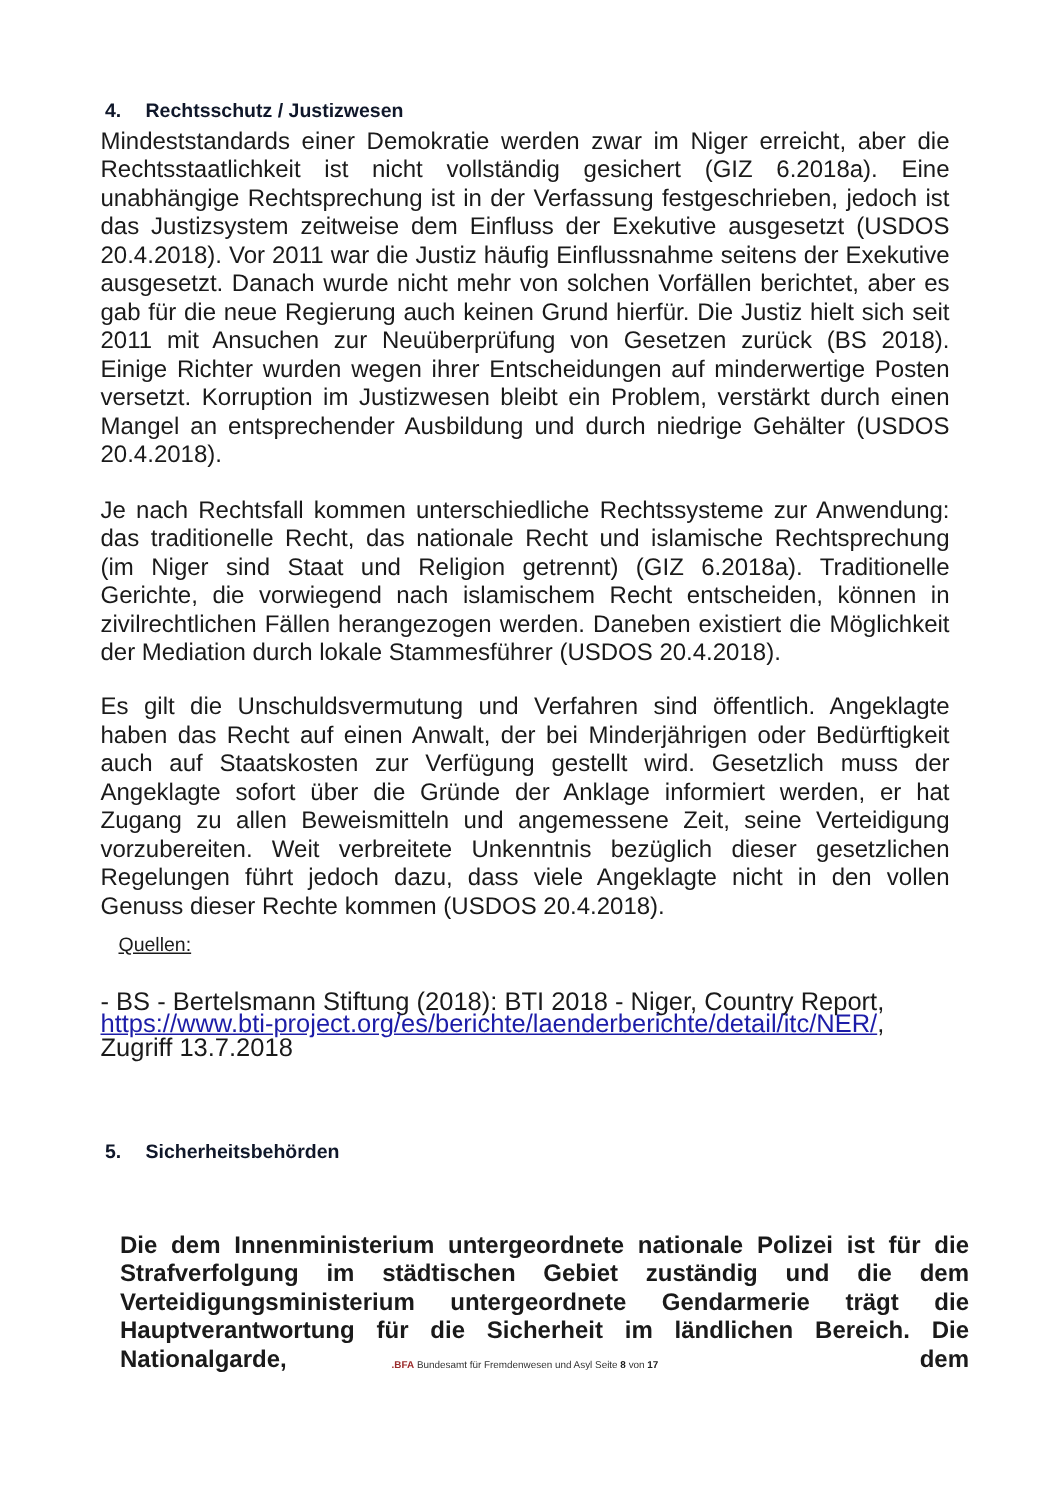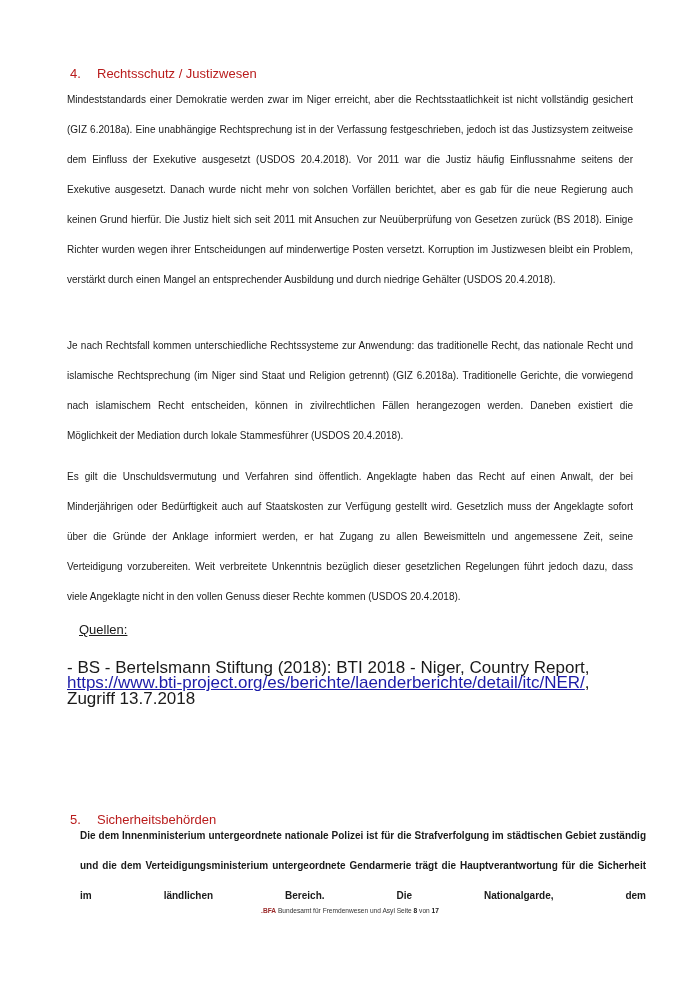--- a/index.html
+++ b/index.html
@@ -18,34 +18,34 @@
   .page {
     position: absolute;
     left: 67px;
     top: 0;
     width: 566px;
   }
   .heading {
     position: absolute;
     left: 3px;
     font-size: 13px;
-    font-weight: normal;
-    color: #b91c1c;
+    font-weight: bold;
+    color: #0f172a;
     white-space: nowrap;
   }
   .heading .num {
     display: inline-block;
     width: 27px;
   }
   .para {
     position: absolute;
     left: 0;
     width: 566px;
-    font-size: 10px;
-    line-height: 30px;
+    font-size: 16px;
+    line-height: 19px;
     text-align: justify;
     text-align-last: left;
   }
   .sources-title {
     position: absolute;
     left: 0;
     font-size: 13px;
     text-decoration: underline;
   }
   .sources {
@@ -91,21 +91,21 @@
   <p class="para" style="top:331px; margin:0;">Je nach Rechtsfall kommen unterschiedliche Rechtssysteme zur Anwendung: das traditionelle Recht, das nationale Recht und islamische Rechtsprechung (im Niger sind Staat und Religion getrennt) (GIZ 6.2018a). Traditionelle Gerichte, die vorwiegend nach islamischem Recht entscheiden, können in zivilrechtlichen Fällen herangezogen werden. Daneben existiert die Möglichkeit der Mediation durch lokale Stammesführer (USDOS 20.4.2018).</p>
 
   <p class="para" style="top:462px; margin:0;">Es gilt die Unschuldsvermutung und Verfahren sind öffentlich. Angeklagte haben das Recht auf einen Anwalt, der bei Minderjährigen oder Bedürftigkeit auch auf Staatskosten zur Verfügung gestellt wird. Gesetzlich muss der Angeklagte sofort über die Gründe der Anklage informiert werden, er hat Zugang zu allen Beweismitteln und angemessene Zeit, seine Verteidigung vorzubereiten. Weit verbreitete Unkenntnis bezüglich dieser gesetzlichen Regelungen führt jedoch dazu, dass viele Angeklagte nicht in den vollen Genuss dieser Rechte kommen (USDOS 20.4.2018).</p>
 
   <div class="sources-title" style="top:622px;margin-left:12px;">Quellen:</div>
 
   <div class="sources" style="top:660px;">
     <span class="src"><span>- BS - Bertelsmann Stiftung (2018): BTI 2018 - Niger, Country Report, </span><a href="#">https://www.bti-project.org/es/berichte/laenderberichte/detail/itc/NER/</a><span>, Zugriff 13.7.2018</span></span>
   </div>
 
-  <div class="heading" style="top:812px;">
+  <div class="heading" style="top:760px;">
     <span class="num">5.</span><span>Sicherheitsbehörden</span>
   </div>
 
   <p class="para" style="top:808px; margin:13px; text-align-last:justify;font-weight:bold;">Die dem Innenministerium untergeordnete nationale Polizei ist für die Strafverfolgung im städtischen Gebiet zuständig und die dem Verteidigungsministerium untergeordnete Gendarmerie trägt die Hauptverantwortung für die Sicherheit im ländlichen Bereich. Die Nationalgarde, dem</p>
 
 </div>
 
 <div class="footer">
   <span class="brand">.<span>BFA</span></span>
   <span>Bundesamt für Fremdenwesen und Asyl</span>

